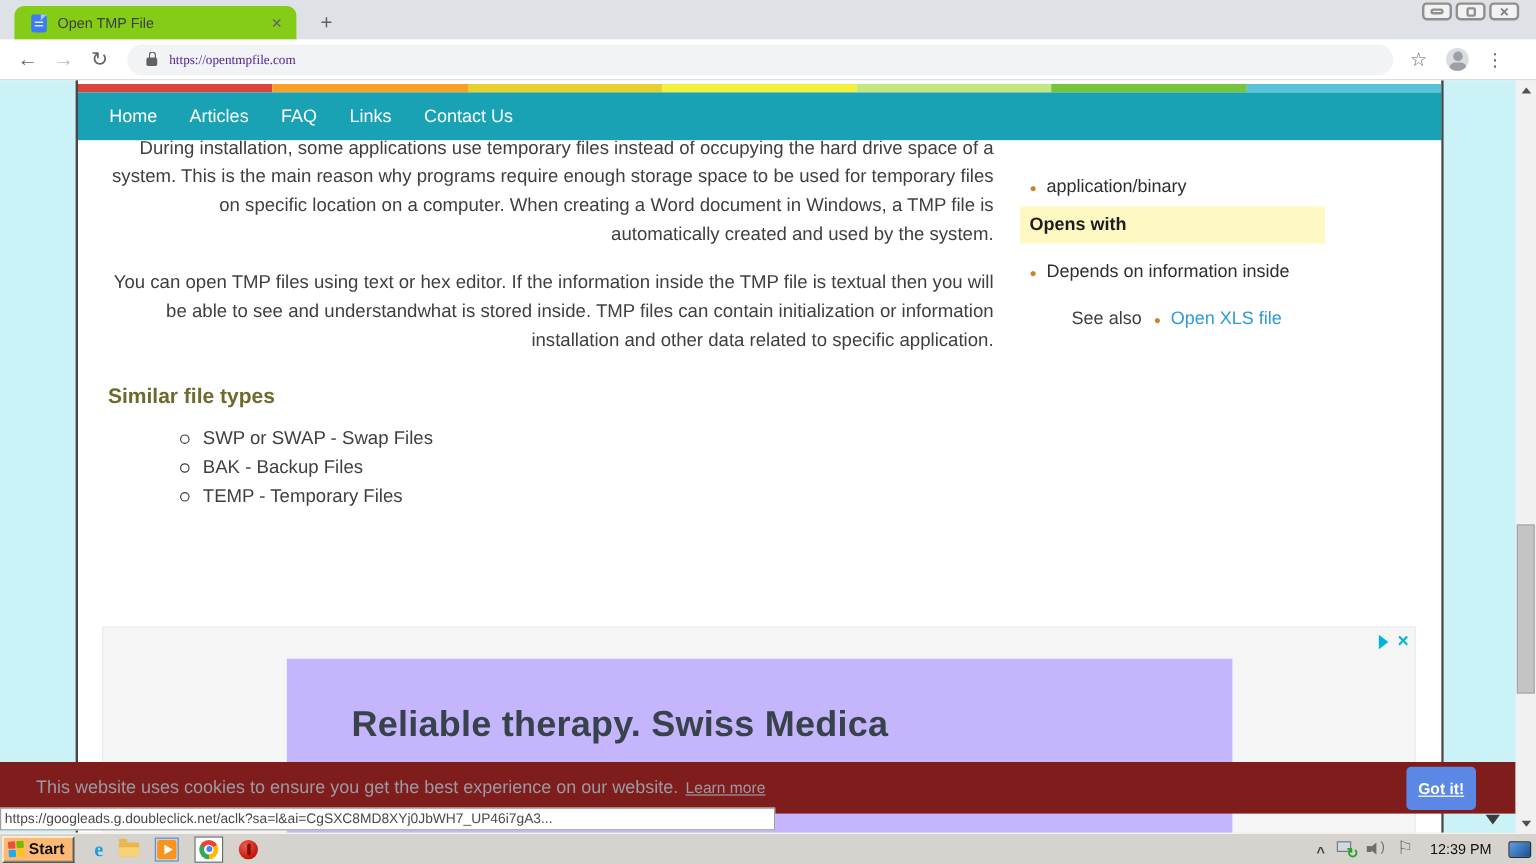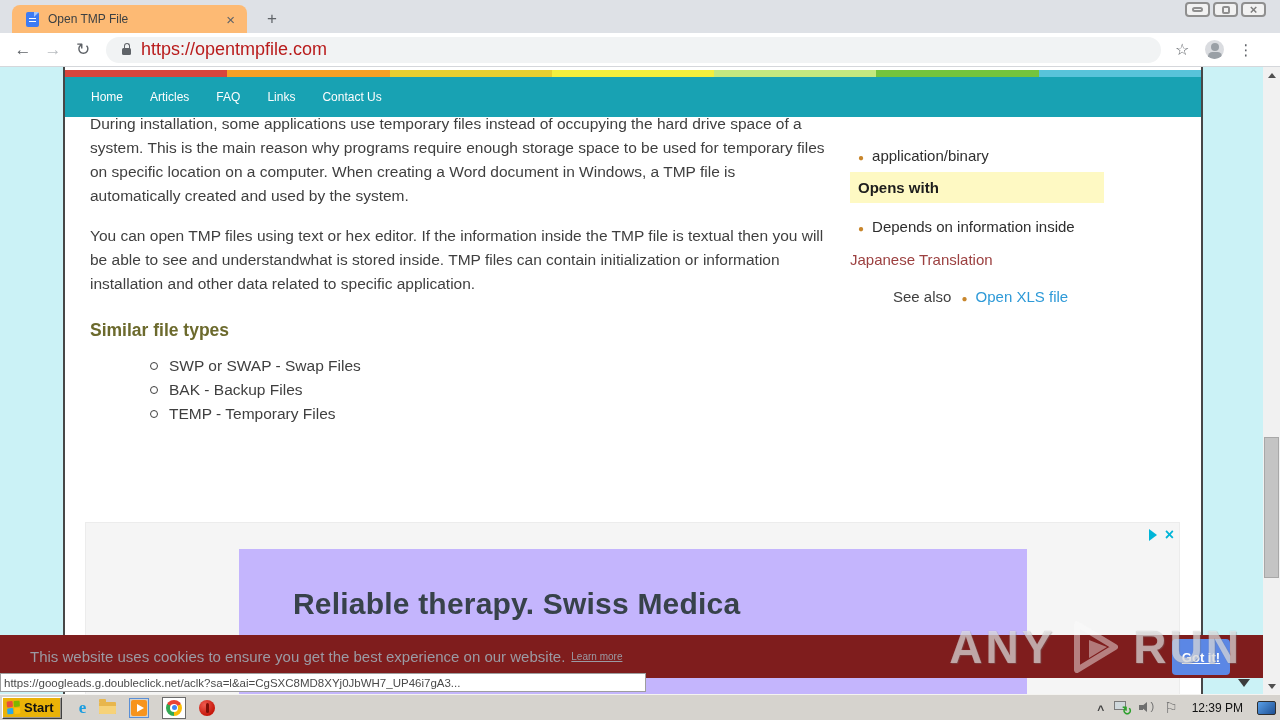--- a/index.html
+++ b/index.html
@@ -2,21 +2,21 @@
 <html><head>
 <meta charset="utf-8">
 <style>
   * { margin:0; padding:0; box-sizing:border-box; }
   html,body { width:1280px; height:720px; overflow:hidden; }
   body { font-family:"Liberation Sans", sans-serif; }
   .screen { position:relative; width:1280px; height:720px; background:#fff; overflow:hidden; }
 
   
   .tabstrip { position:absolute; top:0; left:0; width:1280px; height:33px; background:#dee1e6; }
-  .tab { position:absolute; left:12px; top:5px; width:235px; height:28px; background:#fdba74;
+  .tab { position:absolute; left:12px; top:5px; width:235px; height:28px; background:#84cc16;
          border-radius:8px 8px 0 0; display:flex; align-items:center; padding:0 8px; }
   .favicon { width:13px; height:15px; background:#3d7bf4; border-radius:2px; position:relative; margin:0 9px 0 6px; flex:0 0 auto; }
   .favicon::before { content:""; position:absolute; right:0; top:0; border-left:5px solid #a8c6fa; border-bottom:5px solid transparent; }
   .favicon::after { content:""; position:absolute; left:3px; top:6px; width:7px; height:1.5px; background:#fff; box-shadow:0 3px 0 #fff; }
   .tab-title { font-size:12px; color:#3c4043; flex:1; white-space:nowrap; overflow:hidden; }
   .tab-close { color:#5f6368; font-size:15px; padding:0 4px; cursor:pointer; }
   .newtab { position:absolute; left:261px; top:7px; font-size:17px; color:#5f6368; padding:2px 6px; }
   .winctl { position:absolute; top:2px; right:14px; display:flex; gap:3px; }
   .winctl .wbtn { width:25px; height:15px; border:2px solid #8f8f8f; border-radius:4px; background:#f2f2f2;
                   display:flex; align-items:center; justify-content:center; color:#6f6f6f; }
@@ -27,40 +27,40 @@
 
   .toolbar { position:absolute; top:33px; left:0; width:1280px; height:34px; background:#fff; border-bottom:1px solid #d5d7db;
              display:flex; align-items:center; }
   .navbtn { font-size:17px; color:#5f6368; width:30px; text-align:center; }
   .navbtn.disabled { color:#b8bcc0; }
   .addrbar { width:1055px; height:26px; background:#f1f3f4; border-radius:13px; margin-left:8px;
              display:flex; align-items:center; padding:0 12px; }
   .lock { width:9px; height:7px; background:#5f6368; border-radius:1.5px; position:relative; margin:3px 10px 0 4px; }
   .lock::before { content:""; position:absolute; top:-5px; left:1.5px; width:4px; height:5px;
                   border:1.5px solid #5f6368; border-bottom:none; border-radius:4px 4px 0 0; }
-  .url { font-size:18px; color:#b91c1c; }
+  .url { font-size:11px; color:#4c1d95;font-family:Liberation Serif, serif; }
   .star { font-size:16px; color:#5f6368; margin-left:14px; }
   .avatar { width:19px; height:19px; border-radius:50%; background:#dadce0; position:relative; overflow:hidden; margin-left:16px; }
   .avatar::before { content:""; position:absolute; left:5.5px; top:3px; width:8px; height:8px; border-radius:50%; background:#9aa0a6; }
   .avatar::after { content:""; position:absolute; left:2.5px; top:12px; width:14px; height:9px; border-radius:7px; background:#9aa0a6; }
   .menu3 { font-size:15px; color:#5f6368; margin-left:14px; margin-right:12px; letter-spacing:0; }
 
   
   .page { position:absolute; top:67px; left:0; width:1280px; height:627px; background:#cbf2f6; }
   .site { position:absolute; left:63px; top:0; width:1140px; height:627px; background:#fff;
           border-left:2px solid #474747; border-right:2px solid #474747; }
   .rainbow { position:absolute; top:3px; left:0; width:100%; height:7px; display:flex; }
   .rainbow span { flex:1; height:100%; }
   .sitenav { position:absolute; top:10px; left:0; width:100%; height:40px; background:#18a2b3;
              display:flex; align-items:center; gap:27px; padding-left:26px; }
-  .sitenav a { color:#fdfdfd; font-size:12px; text-decoration:none; }
+  .sitenav a { color:#fdfdfd; font-size:15px; text-decoration:none; }
   .content { position:absolute; top:50px; left:0; width:1136px; height:577px; overflow:hidden; background:#fff; }
 
   .main-text { position:absolute; left:25px; top:-5px; width:738px; color:#3f3f3f; font-size:15.5px; line-height:24px; }
-  .main-text p { margin-bottom:16px; }
+  .main-text p { margin-bottom:16px;text-align:right; }
   .sim-head { font-size:17.5px; font-weight:bold; color:#6c6a2d; margin:22px 0 12px 0; }
   .sim-list { list-style:none; }
   .sim-list li { position:relative; padding-left:79px; line-height:24px; }
   .sim-list li::before { content:""; position:absolute; left:60px; top:8px; width:6px; height:6px;
                          border:1.5px solid #3f3f3f; border-radius:50%; }
 
   .sidebar { position:absolute; left:785px; top:-4px; width:254px; font-size:15px; color:#2e2e2e; }
   .side-item { padding-left:8px; line-height:22px;margin-top:32px; }
   .bullet { color:#c8862c; margin-right:8px; font-size:13px; }
   .opens-with { margin-top:3px; background:#fef9c3; font-weight:bold; color:#1d1d1d; padding:7px 0 7px 8px; }
@@ -75,21 +75,21 @@
   .adtri::before { content:""; position:absolute; left:-9px; top:-6px; width:0; height:0;
                    border-left:8px solid #00b5d8; border-top:6px solid transparent; border-bottom:6px solid transparent; }
   .adx { font-size:16px; font-weight:bold; line-height:1; }
   .adcard { position:absolute; left:153px; top:26px; width:788px; height:160px; background:#c4b5fd; }
   .ad-headline { position:absolute; left:54px; top:38px; font-size:30px; font-weight:bold; color:#37424a; letter-spacing:0.2px; }
 
   
   .cookiebar { position:absolute; left:0; top:568px; width:1263px; height:43px; background:#7f1d1d; z-index:5;
                display:flex; align-items:center; }
   .cookie-msg { margin-left:30px; font-size:15px; color:#9b9aa3; }
-  .learn-more { font-size:10px; color:#9b9aa3; text-decoration:underline; margin-left:6px; }
+  .learn-more { font-size:13px; color:#9b9aa3; text-decoration:underline; margin-left:6px; }
   .gotit { position:absolute; left:1172px; top:4px; width:58px; height:36px; background:#5b87e5; border:none;
            border-radius:4px; color:#fff; font-size:13px; font-weight:bold; text-decoration:underline;
            font-family:"Liberation Sans",sans-serif; cursor:pointer; }
   .statusbox { position:absolute; left:0; top:606px; width:646px; height:19px; background:#fff;
                border:1px solid #9e9e9e; z-index:6; display:flex; align-items:center; }
   .statusbox span { font-size:11.5px; color:#4a4a4a; margin-left:3px; white-space:nowrap; }
   .mini-caret { position:absolute; left:1238px; top:612px; width:0; height:0; z-index:6;
                 border-left:6px solid transparent; border-right:6px solid transparent; border-top:8px solid #3c3c3c; }
 
   
@@ -103,21 +103,21 @@
   
   .watermark { position:absolute; right:38px; bottom:16px; display:flex; align-items:center; gap:8px; z-index:9;
                pointer-events:none; opacity:0.8; }
   .wm-txt { font-size:46px; font-weight:bold; letter-spacing:3px; color:rgba(252,252,252,0.65);
             text-shadow:0 0 1px rgba(130,130,130,0.7), 1px 1px 1px rgba(120,120,120,0.4); }
   .wm-logo { opacity:0.75; }
 
   
   .taskbar { position:absolute; left:0; top:694px; width:1280px; height:26px; background:#d6d3ce;
              border-top:1px solid #f4f3f0; display:flex; align-items:center; }
-  .startbtn { margin-left:2px; height:22px; background:#eab308; border:1px solid #404040;
+  .startbtn { margin-left:2px; height:22px; background:#fdba74; border:1px solid #404040;
               border-top-color:#fff; border-left-color:#fff; box-shadow:inset -1px -1px 0 #9a968f;
               display:flex; align-items:center; padding:0 7px 0 4px; gap:4px;text-align:right; }
   .xpflag { width:13px; height:13px; display:grid; grid-template-columns:6px 6px; grid-template-rows:6px 6px; gap:1px; transform:rotate(-4deg); }
   .xpflag i { border-radius:1px; }
   .startbtn b { font-size:13px; color:#111; }
   .ql { display:flex; align-items:center; gap:13px; margin-left:17px; }
   .ie-e { font-size:17px; font-weight:bold; color:#1b9de0; font-family:"Liberation Serif",serif; }
   .folder { width:17px; height:12px; background:#e8b64c; border-radius:1px; position:relative; }
   .folder::before { content:""; position:absolute; top:-3px; left:0; width:7px; height:3px; background:#e8b64c; border-radius:1px 1px 0 0; }
   .folder::after { content:""; position:absolute; left:0; bottom:0; width:17px; height:8px; background:#f6d279; border-radius:0 0 1px 1px; }
@@ -214,21 +214,20 @@
             <li>SWP or SWAP - Swap Files</li>
             <li>BAK - Backup Files</li>
             <li>TEMP - Temporary Files</li>
           </ul>
         </div>
 
         <div class="sidebar">
           <div class="side-item"><span class="bullet" style="font-size:10px">●</span><span>application/binary</span></div>
           <div class="opens-with">Opens with</div>
           <div class="side-item side-item2"><span class="bullet" style="font-size:10px">●</span><span>Depends on information inside</span></div>
-          <a href="#" class="jp-link">Japanese Translation</a>
           <div class="see-also">
             <span>See also</span>
             <span class="bullet" style="font-size:10px; margin-left:6px">●</span><a href="#" class="xls-link">Open XLS file</a>
           </div>
         </div>
 
         <div class="ad">
           <div class="adchoices">
             <span class="adtri"></span>
             <span class="adx">×</span>
@@ -254,28 +253,20 @@
     <div class="scrollbar">
       <div class="sb-up">
           <span class="arr-up"></span>
         </div>
       <div class="sb-thumb"></div>
       <div class="sb-down">
           <span class="arr-dn"></span>
         </div>
     </div>
 
-    <div class="watermark">
-      <span class="wm-txt">ANY</span>
-      <svg class="wm-logo" width="62" height="62" viewBox="0 0 62 62">
-        <path d="M14 8 L52 31 L14 54 Z" fill="none" stroke="rgba(250,250,250,0.75)" stroke-width="6" stroke-linejoin="round"></path>
-        <path d="M26 24 L44 31 L26 42 Z" fill="rgba(250,250,250,0.7)"></path>
-      </svg>
-      <span class="wm-txt">RUN</span>
-    </div>
   </div>
 
   <div class="taskbar">
     <div class="startbtn">
       <span class="xpflag">
         <i style="background:#e8503a"></i>
           <i style="background:#7db700"></i>
           <i style="background:#28a8ea"></i>
           <i style="background:#ffc20e"></i>
       </span>

